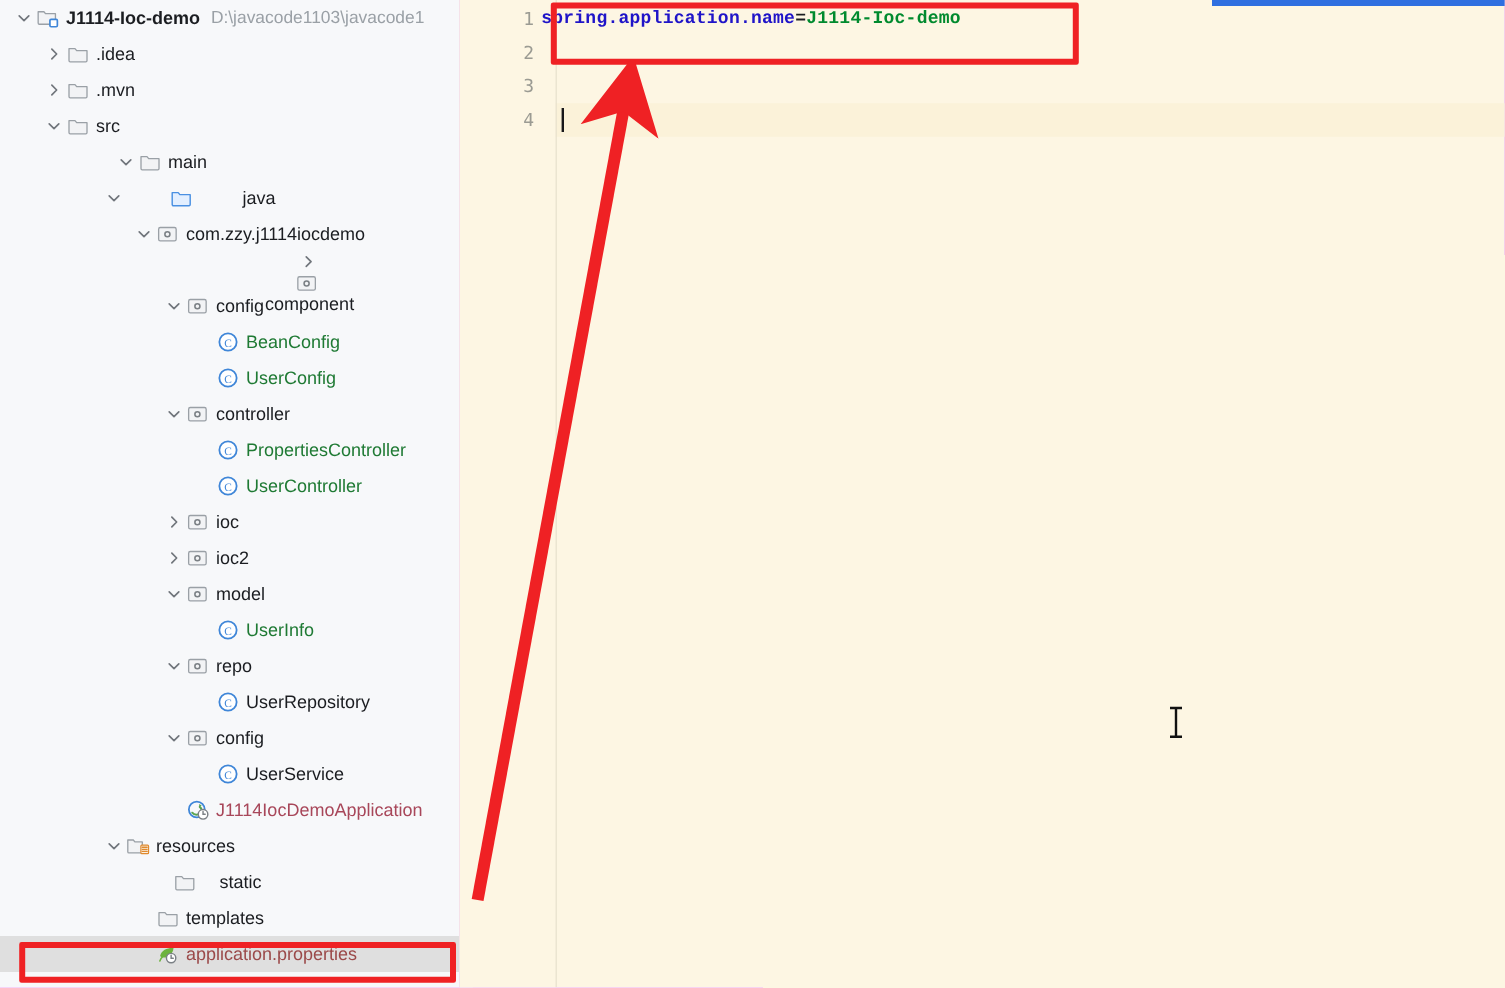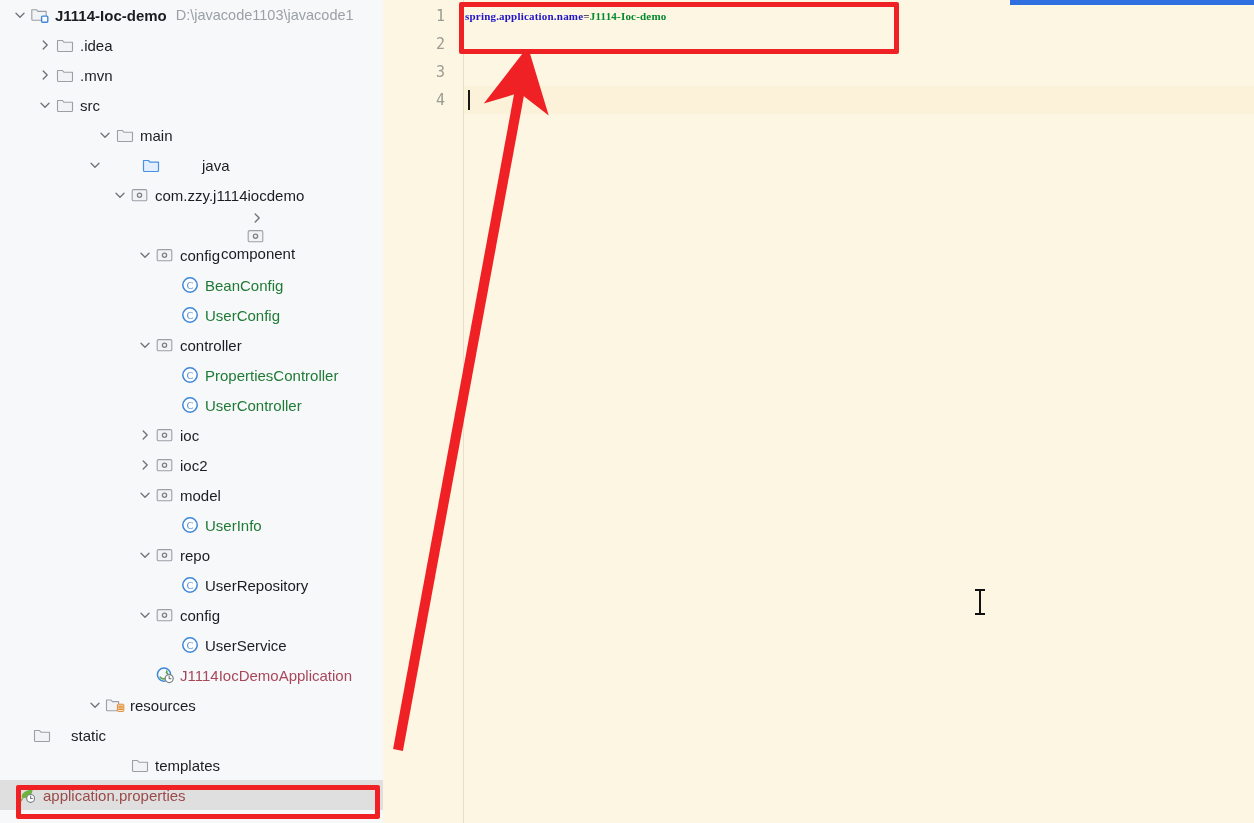--- a/index.html
+++ b/index.html
@@ -112,25 +112,25 @@
     background: #e7e0cc;
   }
   #current-line-hl {
     position: absolute;
     left: 0; right: 0;
     height: 28px;
     background: #fbf2d9;
   }
   .code-line {
     position: absolute;
-    left: 82px;
+    left: 68px;
     height: 28px;
     line-height: 28px;
-    font-family: Liberation Serif, serif;
-    font-size: 11px;
+    font-family: Liberation Mono, monospace;
+    font-size: 15px;
     white-space: pre;
     letter-spacing: 0.2px;
   }
   .tok-key { color: #1f14c8; font-weight: bold; }
   .tok-eq  { color: #1b1d21; font-weight: bold; }
   .tok-val { color: #008a2e; font-weight: bold; }
   #caret {
     position: absolute;
     width: 2px; height: 20px;
     background: #17171a;
@@ -486,21 +486,21 @@
           </span>
           <span class="ico">
             <svg width="20" height="20" viewBox="0 0 20 20">
               <path d="M1.5 5.0 h4.6 l1.3 1.6 h6.2 v8.1 a1 1 0 0 1 -1 1 h-10.1 a1 1 0 0 1 -1 -1 z" fill="#f2f3f5" stroke="#9aa0a6" stroke-width="1.1" stroke-linejoin="round"></path>
               <rect x="12.4" y="9.2" width="6.4" height="7.2" rx="0.8" fill="#fbf0e2" stroke="#e08a2e" stroke-width="1"></rect>
               <path d="M13.6 11.1 h4 M13.6 12.8 h4 M13.6 14.5 h4" stroke="#e08a2e" stroke-width="1.2" stroke-linecap="round"></path>
             </svg>
           </span>
           <span class="label dark">resources</span>
         </div>
-        <div class="tree-row" style=" gap: 14px;">
+        <div class="tree-row" style="padding-left: 112px; gap: 14px;">
           <span class="twisty">
             <svg width="16" height="16" viewBox="0 0 16 16"></svg>
           </span>
           <span class="ico">
             <svg width="20" height="20" viewBox="0 0 20 20">
               <path d="M2.5 5.5 h5 l1.4 1.7 h8.6 v8.3 a1 1 0 0 1 -1 1 h-13 a1 1 0 0 1 -1 -1 z" fill="#f2f3f5" stroke="#9aa0a6" stroke-width="1.1" stroke-linejoin="round"></path>
             </svg>
           </span>
           <span class="label dark">static</span>
         </div>
@@ -508,21 +508,21 @@
           <span class="twisty">
             <svg width="16" height="16" viewBox="0 0 16 16"></svg>
           </span>
           <span class="ico">
             <svg width="20" height="20" viewBox="0 0 20 20">
               <path d="M2.5 5.5 h5 l1.4 1.7 h8.6 v8.3 a1 1 0 0 1 -1 1 h-13 a1 1 0 0 1 -1 -1 z" fill="#f2f3f5" stroke="#9aa0a6" stroke-width="1.1" stroke-linejoin="round"></path>
             </svg>
           </span>
           <span class="label dark">templates</span>
         </div>
-        <div class="tree-row selected" style="">
+        <div class="tree-row selected" style="padding-left: 112px;">
           <span class="twisty">
             <svg width="16" height="16" viewBox="0 0 16 16"></svg>
           </span>
           <span class="ico">
             <svg width="20" height="20" viewBox="0 0 20 20">
               <path d="M3.4 11.6 c1.2 -5.3 6.7 -7.0 11.2 -6.6 c-0.5 4.4 -3.3 8.0 -8.1 8.0 c-1.2 0 -2.3 -0.4 -3.1 -1.4 z" fill="#6db33f"></path>
               <path d="M3.2 15.8 c1.0 -2.6 3.6 -5.2 7.2 -6.4" fill="none" stroke="#6db33f" stroke-width="1.3" stroke-linecap="round"></path>
               <circle cx="12.6" cy="13.4" r="3.9" fill="#ffffff" stroke="#7b8085" stroke-width="1.2"></circle>
               <path d="M12.6 11.1 v2.4 h1.8" fill="none" stroke="#7b8085" stroke-width="1.2" stroke-linecap="round"></path>
             </svg>

